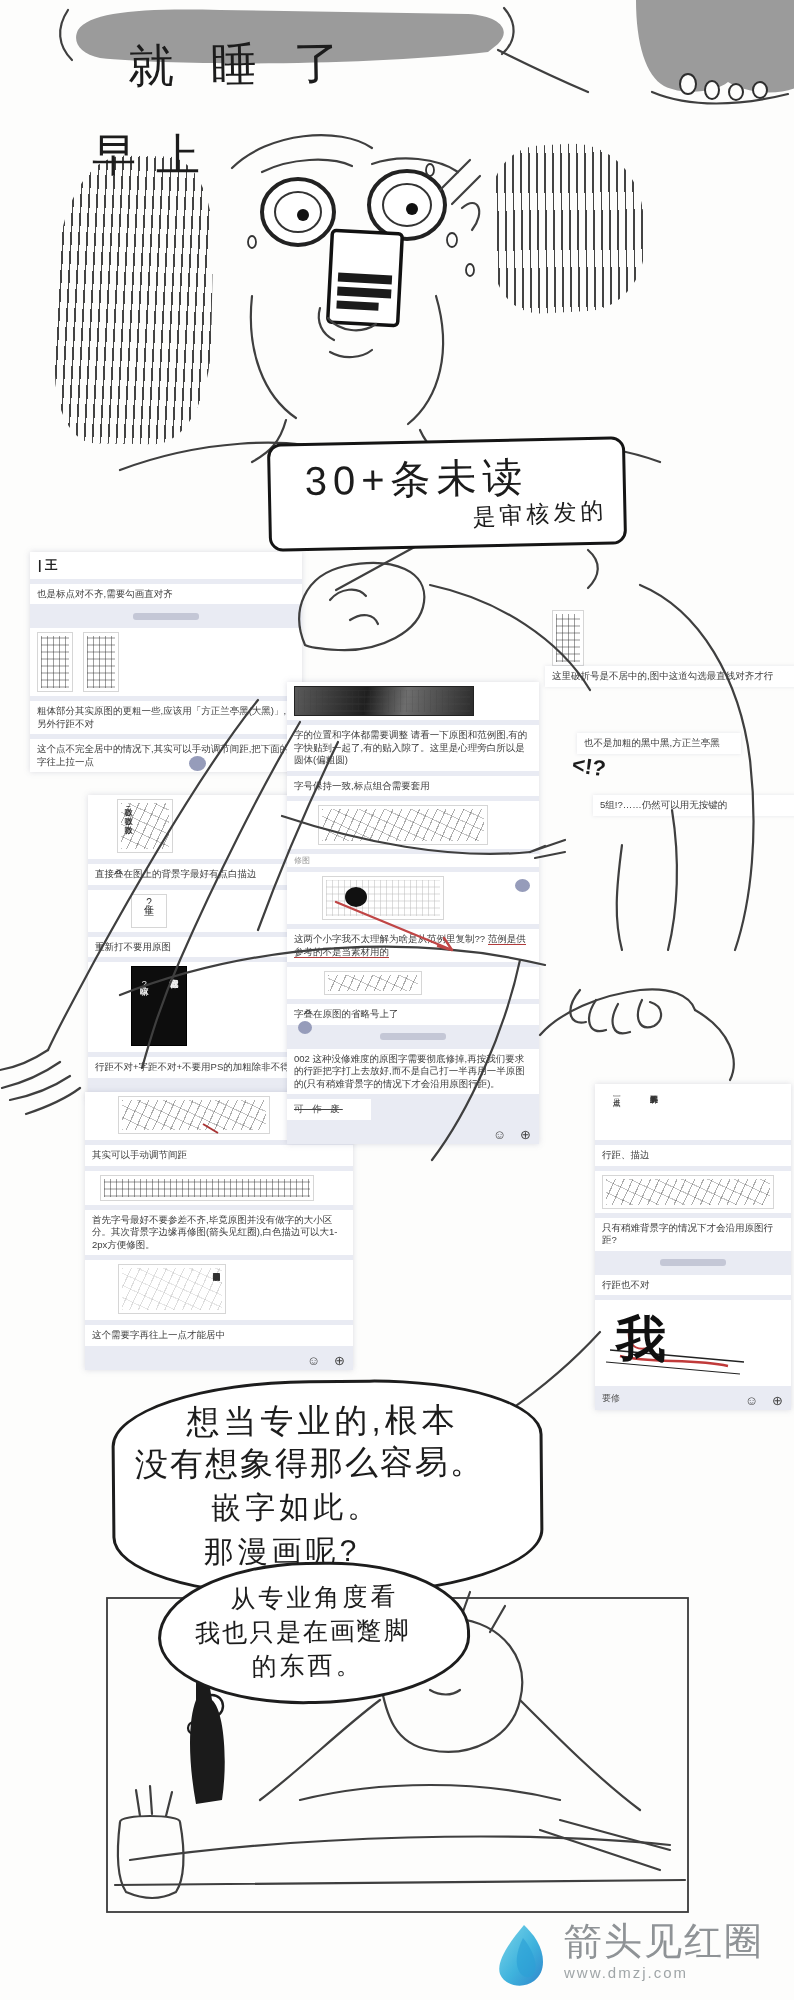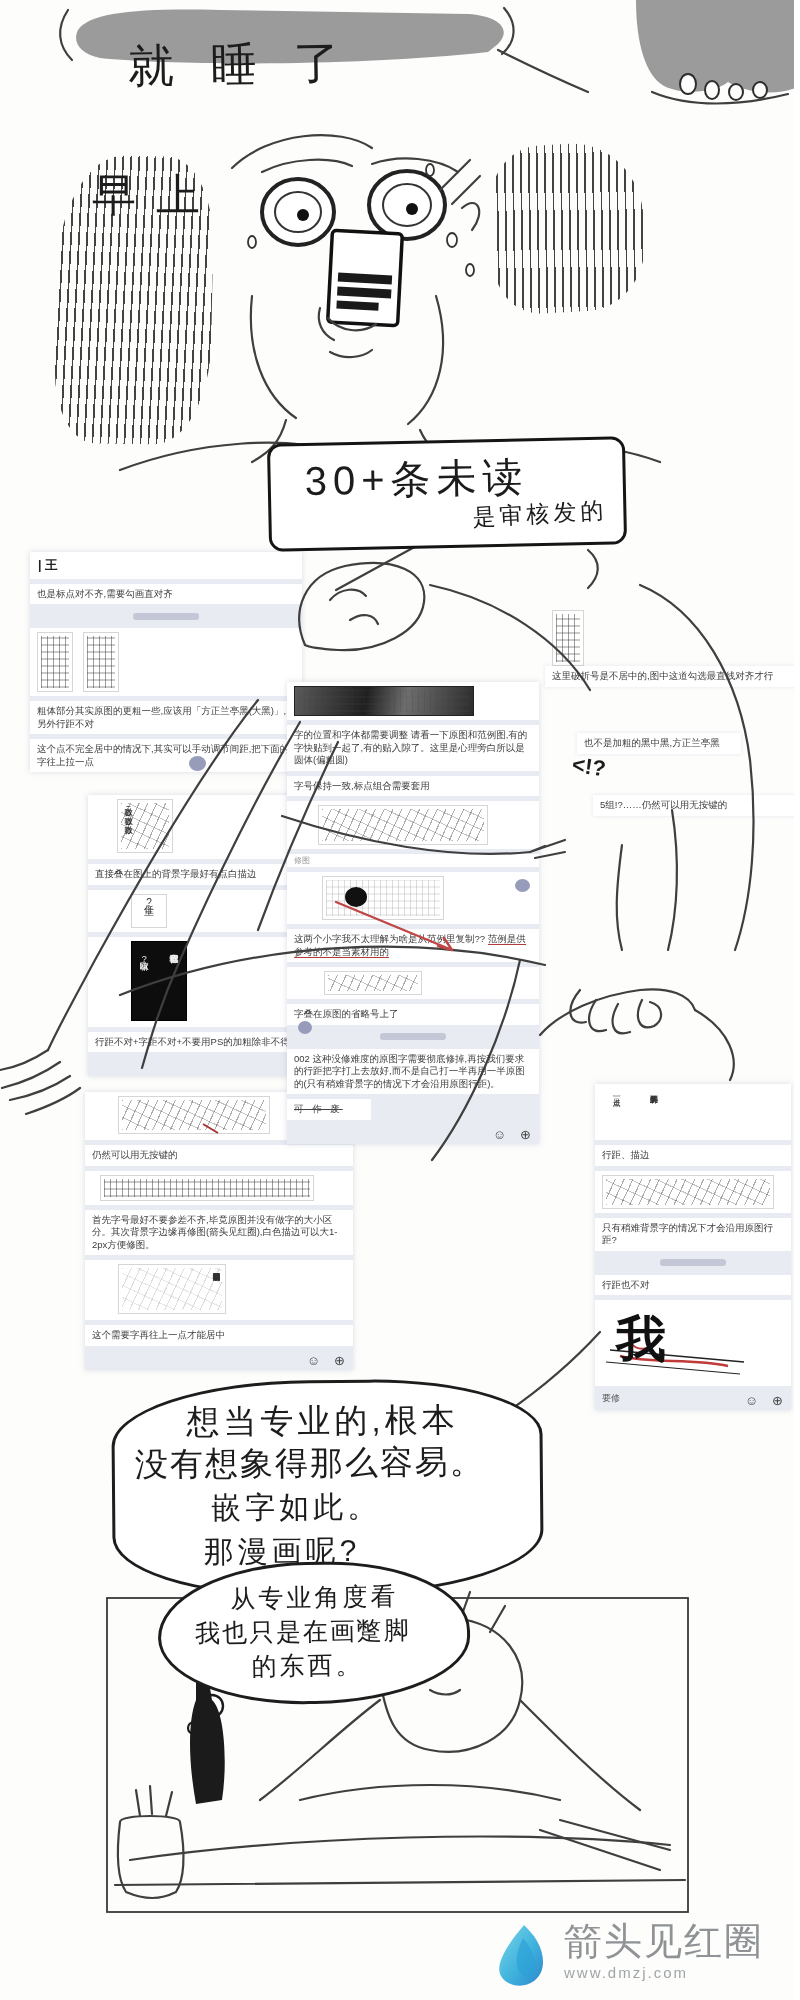--- a/index.html
+++ b/index.html
@@ -36,21 +36,21 @@
 </style>
 </head>
 <body>
 
 <div id="page">
 
   <div class="hatch" style="left:56px;top:156px;width:156px;height:288px;border-radius:42% 30% 36% 26%;transform:rotate(1deg);"></div>
   <div class="hatch" style="left:492px;top:144px;width:152px;height:168px;border-radius:34% 46% 40% 30%;transform:rotate(-3deg);"></div>
 
   <div class="abs hw" style="left:128px;top:34px;font-size:46px;letter-spacing:12px;transform:rotate(-1deg);z-index:5;">就 睡 了</div>
-  <div class="abs hw" style="left:92px;top:126px;font-size:44px;letter-spacing:20px;z-index:5;margin-top:40px;">早上</div>
+  <div class="abs hw" style="left:92px;top:126px;font-size:44px;letter-spacing:20px;z-index:5;">早上</div>
 
   <div class="abs" style="left:268px;top:440px;width:352px;height:102px;border:3.5px solid #151515;border-radius:14px;background:#fff;transform:rotate(-1.2deg);z-index:5;">
     <div class="hw" style="margin:8px 0 0 34px;font-size:40px;letter-spacing:6px;">30+条未读</div>
     <div class="hw" style="text-align:right;margin:-2px 16px 0 0;font-size:23px;letter-spacing:4px;transform:rotate(-2deg);">是审核发的</div>
   </div>
 
   <div class="card" style="left:30px;top:552px;width:272px;">
     <div class="blk hdr">| 王</div>
     <div class="blk">也是标点对不齐,需要勾画直对齐</div>
     <div class="timerow">
@@ -74,40 +74,41 @@
         <div class="scrib pan"></div>
         <div class="vt" style="position:absolute;left:4px;top:2px;font-weight:bold;">嗷~嗷~嗷~</div>
       </div>
     </div>
     <div class="blk">直接叠在图上的背景字最好有点白描边</div>
     <div class="blk" style="height:34px;">
       <div class="thumb" style="width:34px;height:32px;margin-left:36px;">
         <div class="vt" style="position:absolute;left:10px;top:2px;font-size:10px;">主任?</div>
       </div>
     </div>
+    <div class="blk">重新打不要用原图</div>
     <div class="blk" style="height:82px;">
       <div class="thumb" style="width:54px;height:78px;margin-left:36px;background:#0d0d0d;border-color:#000;">
         <div class="vt" style="position:absolute;right:6px;top:5px;color:#f2f2f2;font-size:9px;">我记得你喜欢</div>
         <div class="vt" style="position:absolute;left:6px;top:12px;color:#f2f2f2;font-size:9px;">欧嘛?</div>
       </div>
     </div>
     <div class="blk">行距不对+字距不对+不要用PS的加粗除非不得已</div>
     <div class="reply">
       <span>☺</span>
       <span>⊕</span>
     </div>
   </div>
 
   <div class="card" style="left:85px;top:1092px;width:268px;">
     <div class="blk" style="height:40px;">
       <div class="thumb" style="width:150px;height:36px;margin-left:26px;">
           <div class="scrib pan"></div>
         </div>
     </div>
-    <div class="blk">仍然可以用无按键的</div>
+    <div class="blk">其实可以手动调节间距</div>
     <div class="blk" style="height:26px;">
       <div class="thumb" style="width:212px;height:24px;margin-left:8px;">
           <div class="scrib"></div>
         </div>
     </div>
     <div class="blk">首先字号最好不要参差不齐,毕竟原图并没有做字的大小区分。其次背景字边缘再修图(箭头见红圈),白色描边可以大1-2px方便修图。</div>
     <div class="blk" style="height:52px;">
       <div class="thumb" style="width:106px;height:48px;margin-left:26px;">
         <div class="scrib pan" style="opacity:.4;"></div>
         <div class="vt" style="position:absolute;right:4px;top:2px;height:44px;font-size:7.5px;">如把重要的事物搁在最后而不显眼</div>

